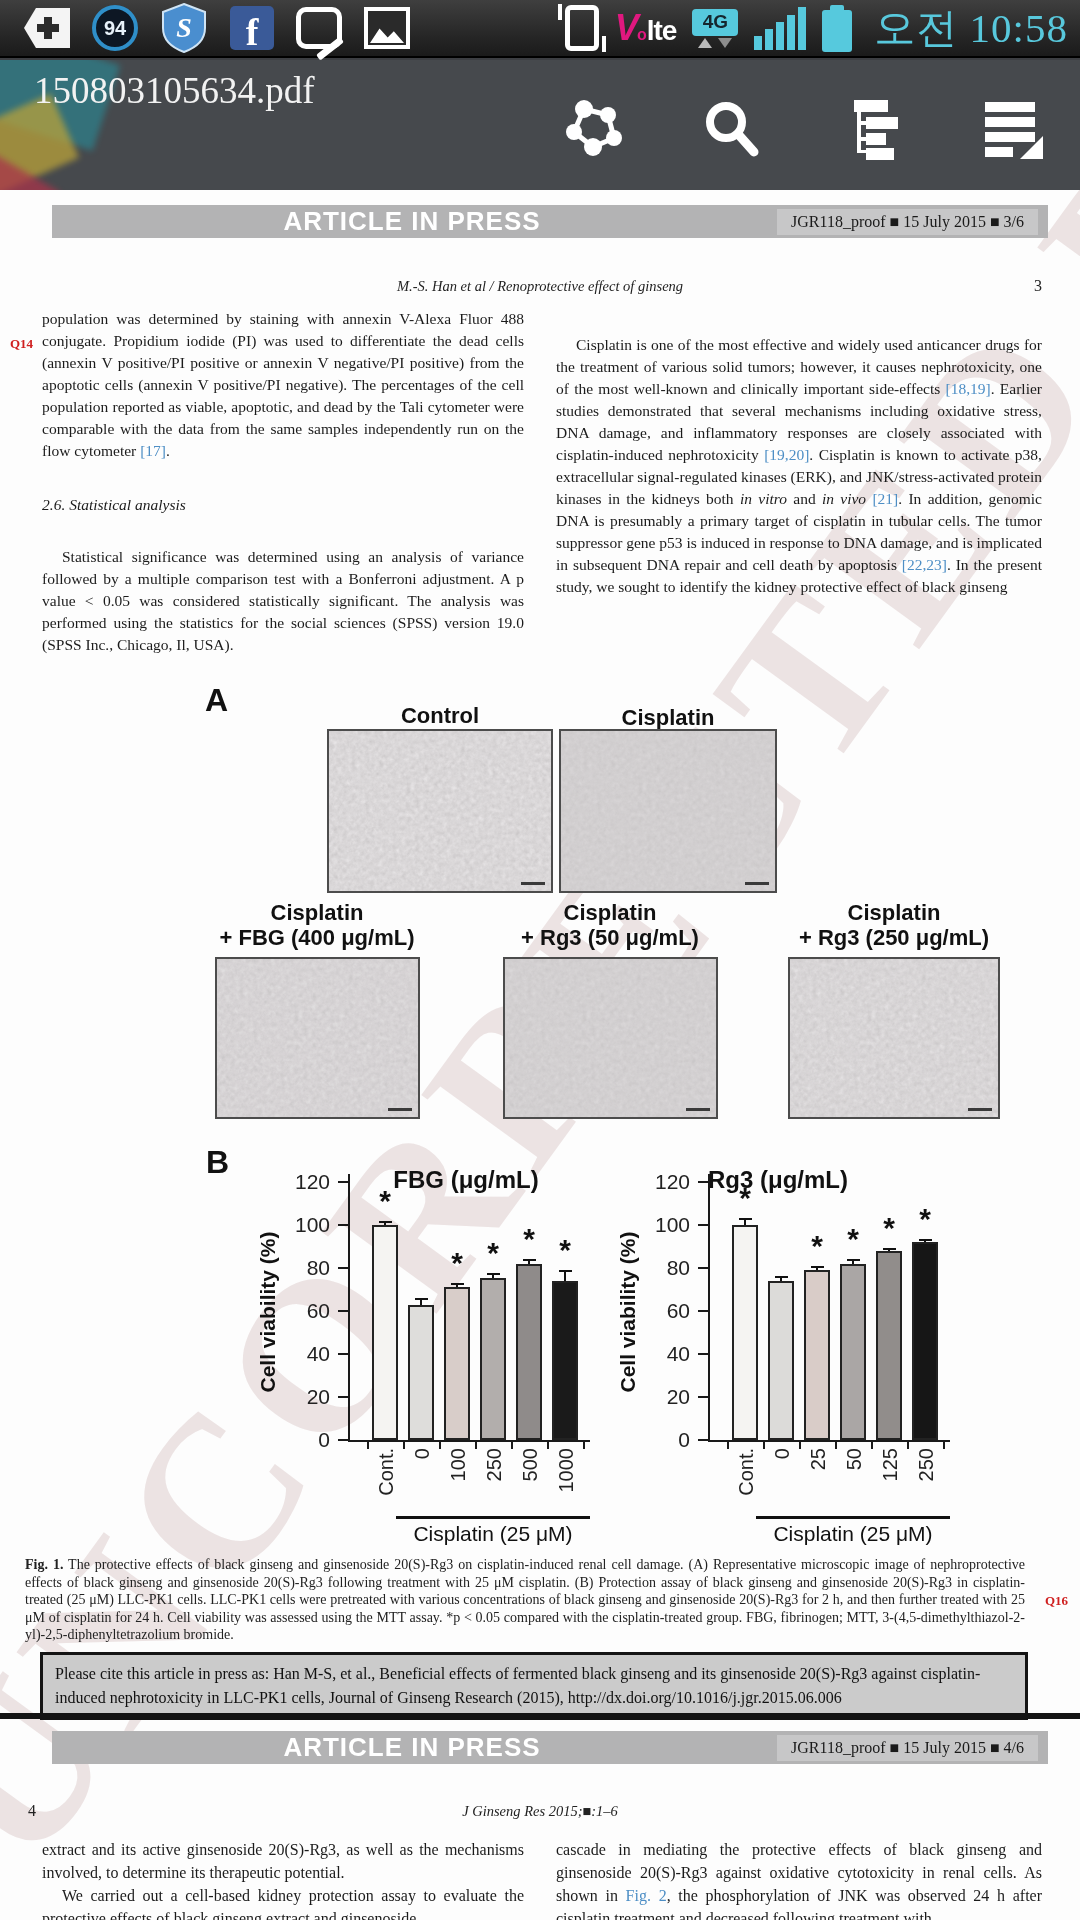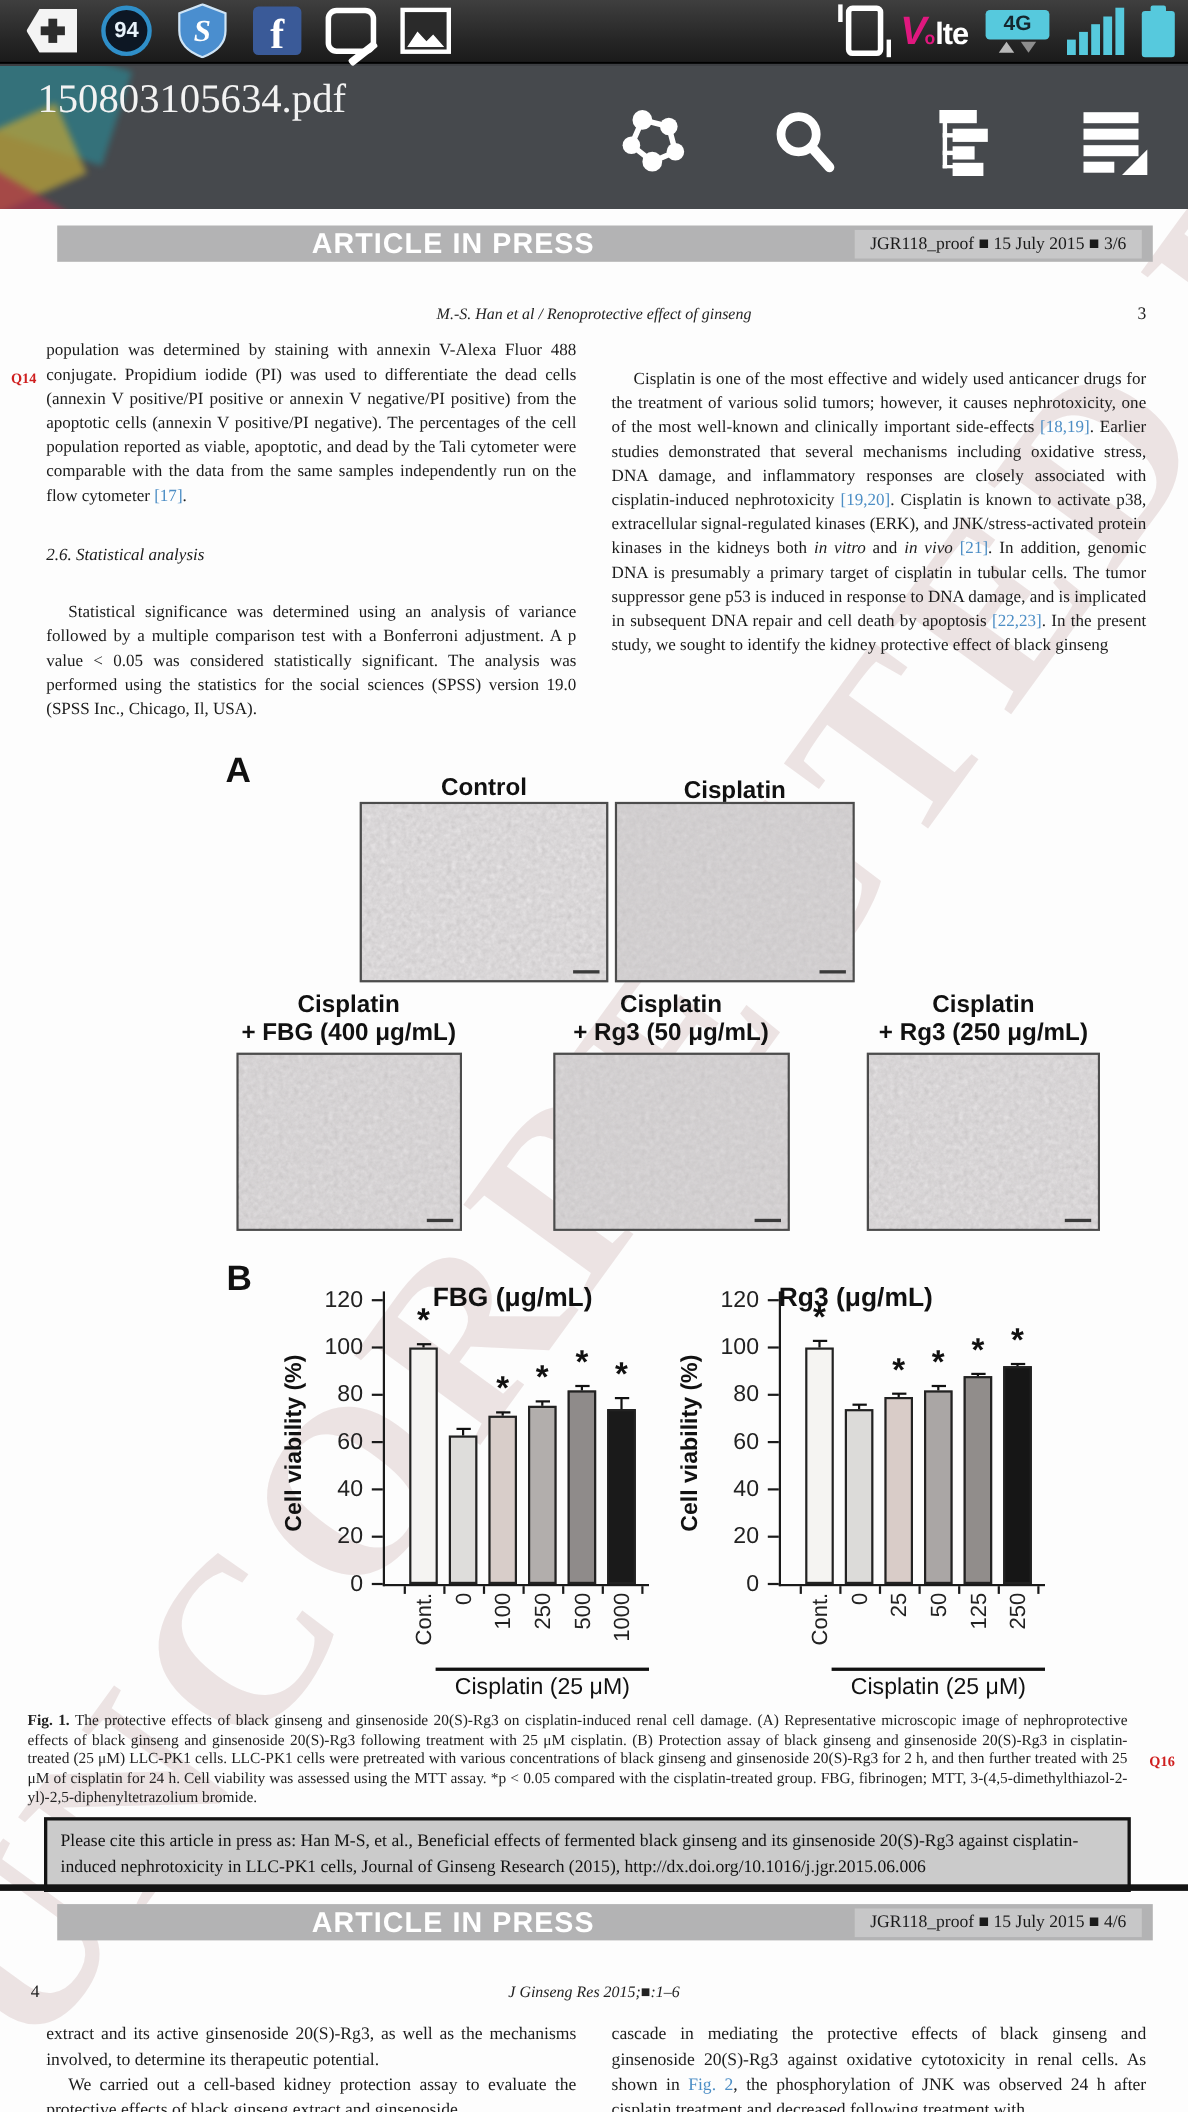--- a/index.html
+++ b/index.html
@@ -21,21 +21,21 @@
   .ic-gal{width:46px;height:42px;border:4px solid #fff;background:#2a2a2a;position:relative;overflow:hidden;}
   .ic-gal::after{content:"";position:absolute;left:2px;bottom:2px;width:34px;height:18px;background:#fff;clip-path:polygon(0 100%,28% 20%,52% 70%,70% 35%,100% 100%);}
   .ic-vib{width:34px;height:46px;border:5px solid #fff;border-radius:6px;position:relative;}
   .ic-vib::before{content:"";position:absolute;left:-12px;top:-6px;width:4px;height:16px;background:#fff;}
   .ic-vib::after{content:"";position:absolute;right:-12px;bottom:-6px;width:4px;height:16px;background:#fff;}
   .ic-volte{display:flex;align-items:baseline;font-family:"Liberation Sans",sans-serif;}
   .ic-volte .v{color:#e0187f;font-size:36px;font-weight:bold;font-style:italic;}
   .ic-volte .o{color:#e0187f;font-size:16px;font-weight:bold;margin-left:-2px;}
   .ic-volte .lte{color:#fff;font-size:28px;font-weight:bold;letter-spacing:-1px;}
   .ic-4g{display:flex;flex-direction:column;align-items:center;}
-  .ic-4g .badge{width:58px;height:27px;background:#56c9dd;border-radius:4px;color:#15262e;font-weight:bold;font-size:19px;display:flex;align-items:center;justify-content:center;font-family:"Liberation Sans",sans-serif;}
+  .ic-4g .badge{width:46px;height:27px;background:#56c9dd;border-radius:4px;color:#15262e;font-weight:bold;font-size:19px;display:flex;align-items:center;justify-content:center;font-family:"Liberation Sans",sans-serif;}
   .ic-4g .arr{display:flex;gap:6px;margin-top:2px;}
   .arr-up,.arr-dn{width:0;height:0;border-left:7px solid transparent;border-right:7px solid transparent;}
   .arr-up{border-bottom:10px solid #b9b9b9;}
   .arr-dn{border-top:10px solid #8d8d8d;}
   .ic-sig{display:flex;align-items:flex-end;gap:3px;height:44px;}
   .ic-sig i{display:block;width:8px;background:#56c9dd;}
   .ic-bat{position:relative;width:30px;height:42px;background:#56c9dd;border-radius:3px;margin-top:5px;}
   .ic-bat::before{content:"";position:absolute;top:-5px;left:8px;width:14px;height:5px;background:#56c9dd;border-radius:2px 2px 0 0;}
   #clock{color:#58c8dc;font-size:41px;font-family:"Liberation Serif",serif;letter-spacing:1px;margin-left:6px;}
 
@@ -128,20 +128,21 @@
           </div>
       </div>
       <div class="ic-sig">
         <i style="height:14px"></i>
           <i style="height:21px"></i>
           <i style="height:28px"></i>
           <i style="height:35px"></i>
           <i style="height:43px"></i>
       </div>
       <div class="ic-bat"></div>
+      <div id="clock">오전 10:58</div>
     </div>
   </div>
 
   <div id="appheader">
     <div class="blob" style="left:-40px;top:-20px;width:150px;height:90px;background:#2e7f8a;transform:rotate(18deg);"></div>
     <div class="blob" style="left:-50px;top:55px;width:120px;height:70px;background:#b9a23a;transform:rotate(-24deg);"></div>
     <div class="blob" style="left:-60px;top:100px;width:110px;height:70px;background:#a8344a;transform:rotate(30deg);"></div>
     <div id="fname">
       <div>150803105634.pdf</div>
     </div>

